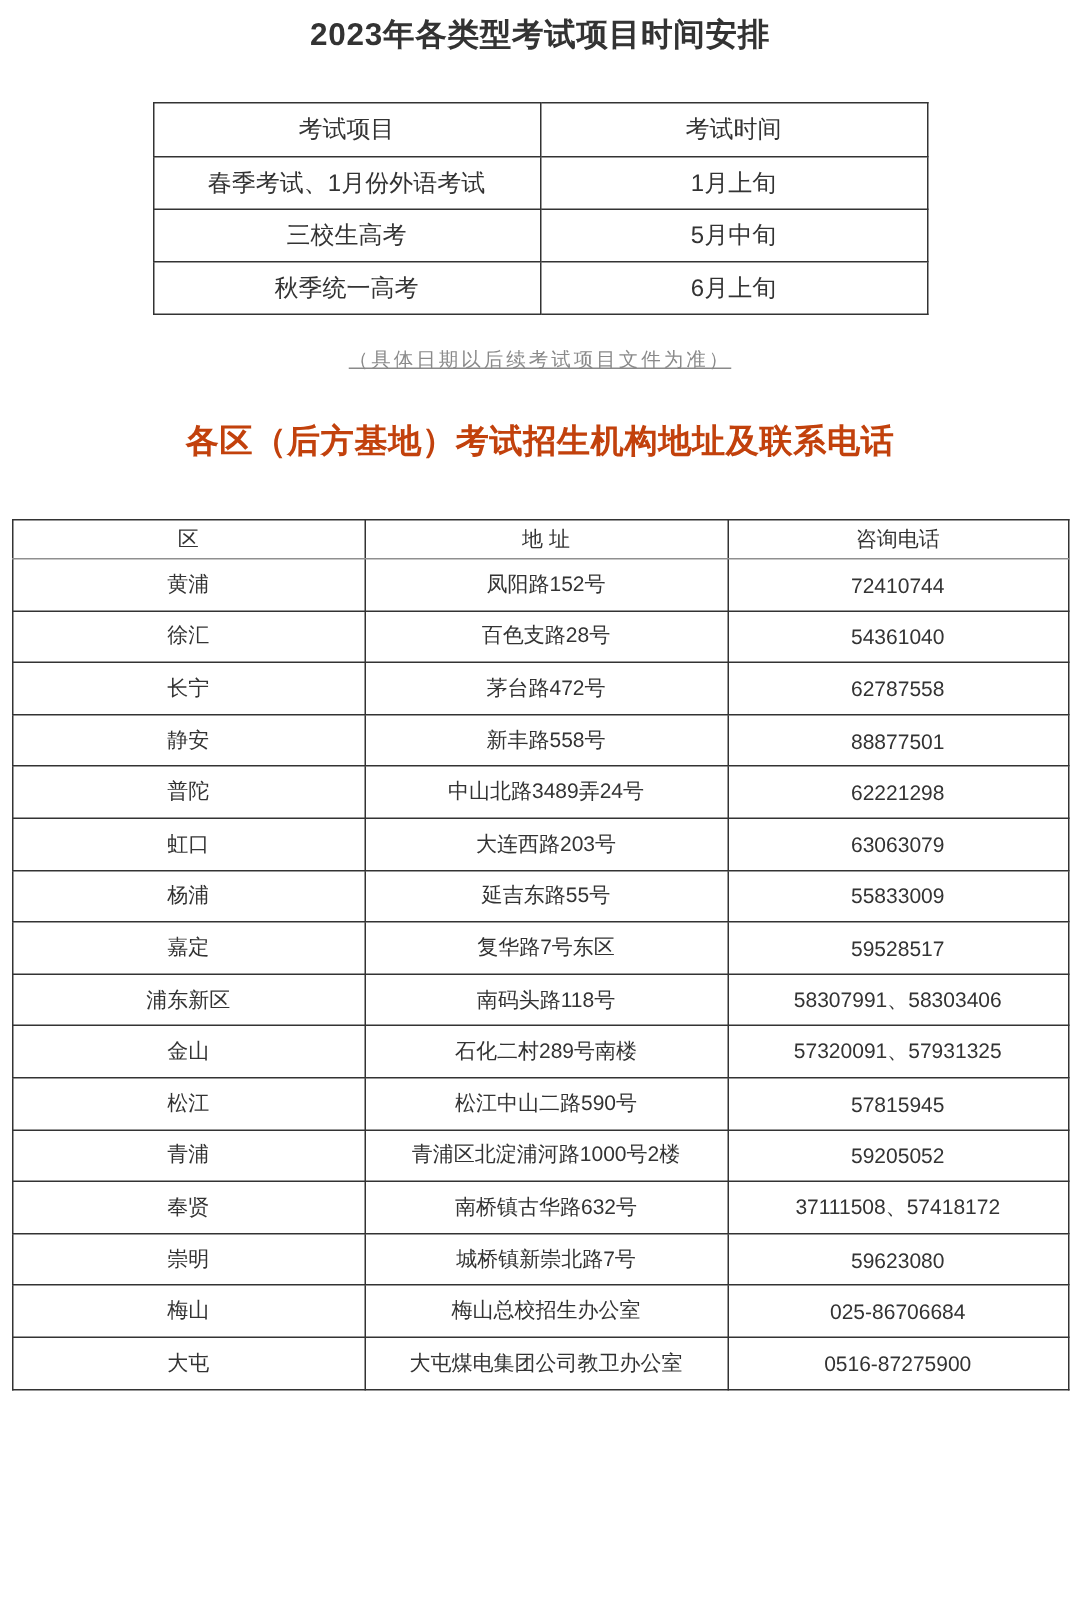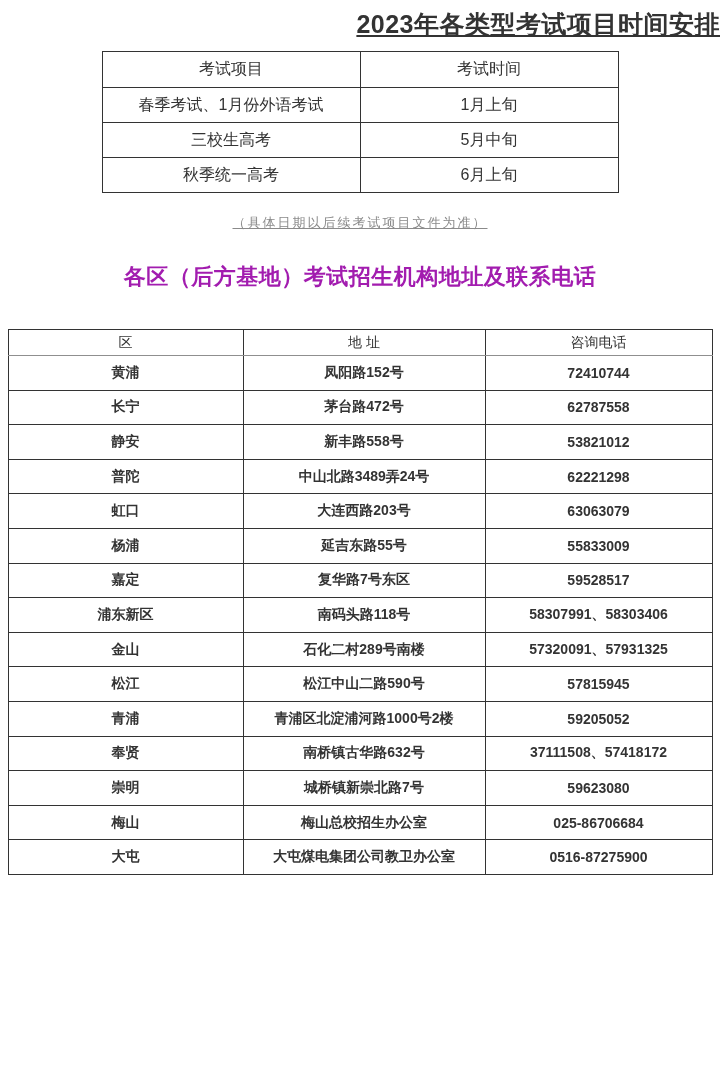--- a/index.html
+++ b/index.html
@@ -13,33 +13,32 @@
   .page {
     position: relative;
     width: 720px;
     height: 1082px;
     overflow: hidden;
     background: #ffffff;
   }
   .doc-title {
     margin: 0;
     padding-top: 9px;
-    text-align: right;
-    font-size: 25px;
+    text-align: center;
+    font-size: 21px;
     line-height: 30px;
     font-weight: 600;
     color: #333333;
     letter-spacing: 0.5px;
-    text-decoration: underline;
   }
   table.schedule {
     border-collapse: collapse;
     table-layout: fixed;
     width: 517px;
-    margin: 12px auto 0 auto;
+    margin: 29px auto 0 auto;
   }
   table.schedule th, table.schedule td {
     border: 1px solid #333333;
     text-align: center;
     vertical-align: middle;
     font-size: 16px;
     font-weight: 400;
     padding: 0;
     color: #333333;
   }
@@ -54,21 +53,21 @@
     color: #8a8a8a;
     letter-spacing: 2px;
     text-decoration: underline;
   }
   .contacts-title {
     margin: 28px 0 0 0;
     text-align: center;
     font-size: 22px;
     line-height: 33px;
     font-weight: 600;
-    color: #a21caf;
+    color: #c2410c;
     letter-spacing: 0.5px;
   }
   table.contacts {
     border-collapse: collapse;
     table-layout: fixed;
     width: 704px;
     margin: 36px auto 0 auto;
   }
   table.contacts th, table.contacts td {
     border: 1px solid #333333;
@@ -79,21 +78,20 @@
     font-weight: 400;
   }
   table.contacts th {
     height: 26px;
     font-size: 14px;
     border-bottom: 1px solid #8f8f8f;
   }
   table.contacts td {
     height: 34.6px;
     font-size: 14px;
-    font-weight: bold;
   }
   col.c-district { width: 235px; }
   col.c-address  { width: 242px; }
   col.c-phone    { width: 227px; }
 </style>
 </head>
 <body>
 
 <div class="page">
 
@@ -139,28 +137,33 @@
         <th>咨询电话</th>
       </tr>
     </thead>
     <tbody id="contacts-body">
         <tr>
           <td>黄浦</td>
           <td>凤阳路152号</td>
           <td>72410744</td>
         </tr>
         <tr>
+          <td>徐汇</td>
+          <td>百色支路28号</td>
+          <td>54361040</td>
+        </tr>
+        <tr>
           <td>长宁</td>
           <td>茅台路472号</td>
           <td>62787558</td>
         </tr>
         <tr>
           <td>静安</td>
           <td>新丰路558号</td>
-          <td>53821012</td>
+          <td>88877501</td>
         </tr>
         <tr>
           <td>普陀</td>
           <td>中山北路3489弄24号</td>
           <td>62221298</td>
         </tr>
         <tr>
           <td>虹口</td>
           <td>大连西路203号</td>
           <td>63063079</td>

